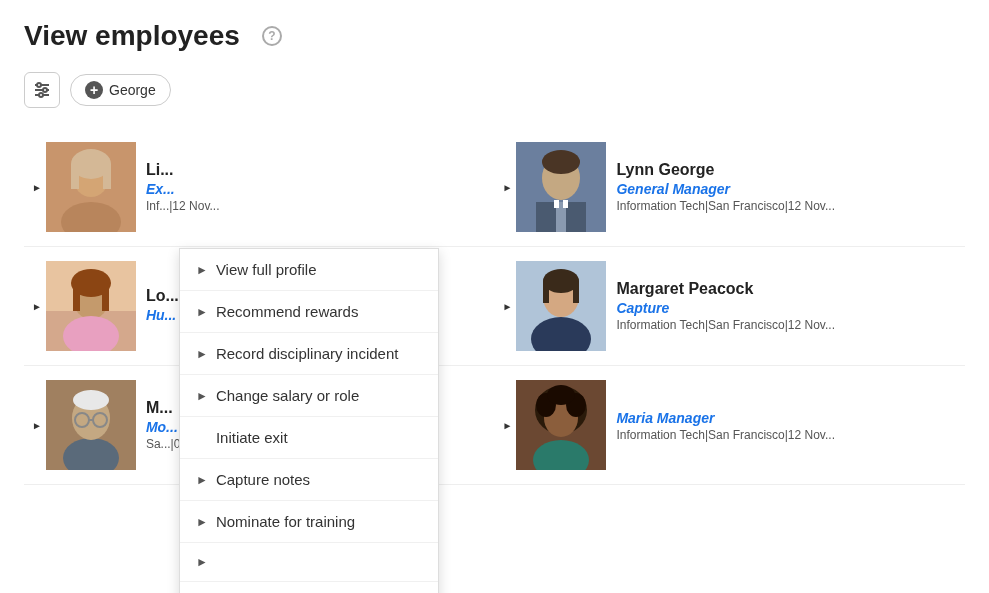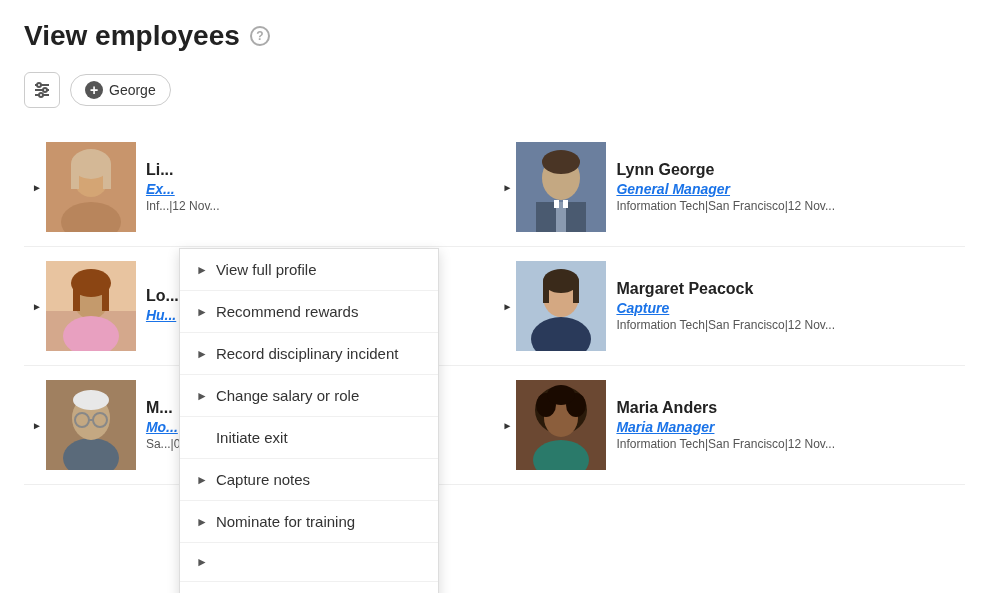--- a/index.html
+++ b/index.html
@@ -12,21 +12,21 @@
       overflow: hidden;
     }
 
     .page-container {
       padding: 20px 24px;
     }
 
     .page-header {
       display: flex;
       align-items: center;
-      gap: 10px;
+      gap: 22px;
       margin-bottom: 20px;
     }
 
     .page-title {
       font-size: 28px;
       font-weight: 700;
       color: #222;
     }
 
     .help-icon {
@@ -124,21 +124,20 @@
       overflow: hidden;
       text-overflow: ellipsis;
     }
 
     .employee-role {
       font-size: 14px;
       font-style: italic;
       font-weight: 600;
       color: #1a73e8;
       margin: 2px 0;
-      text-decoration: underline;
     }
 
     .employee-details {
       font-size: 12px;
       color: #555;
     }
 
     
     .dropdown-menu {
       position: absolute;
@@ -348,21 +347,20 @@
           <ellipse cx="45" cy="38" rx="17" ry="19" fill="#8b5e3c"></ellipse>
 
           <ellipse cx="45" cy="80" rx="28" ry="20" fill="#2a7a6a"></ellipse>
 
           <ellipse cx="30" cy="25" rx="10" ry="12" fill="#1a0a00"></ellipse>
           <ellipse cx="60" cy="25" rx="10" ry="12" fill="#1a0a00"></ellipse>
           <ellipse cx="45" cy="15" rx="14" ry="10" fill="#1a0a00"></ellipse>
         </svg>
       </div>
       <div class="employee-info">
-        <div class="employee-name">Maria Anders</div>
         <div class="employee-role">Maria Manager</div>
         <div class="employee-details">Information Tech|San Francisco|12 Nov...</div>
       </div>
     </div>
 
     <div class="dropdown-menu">
       <div class="dropdown-item">
         <span class="chevron">►</span>
         <span>View full profile</span>
       </div>

